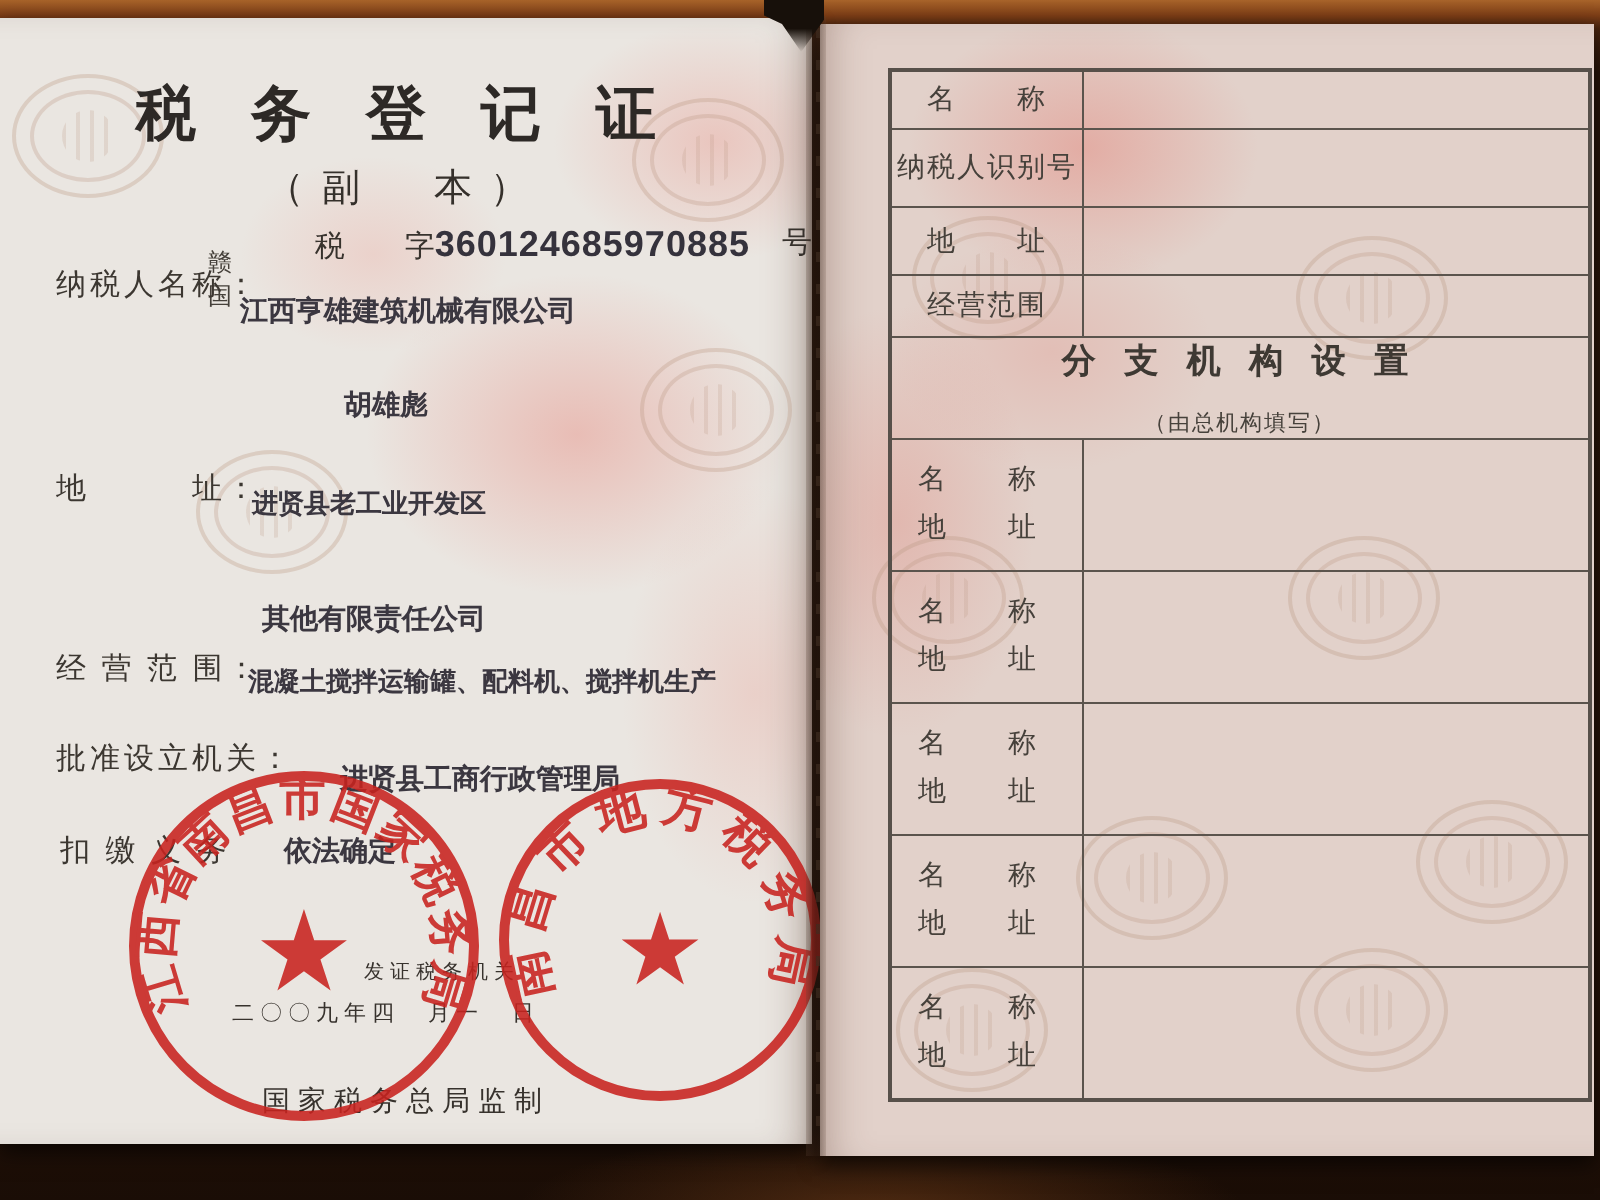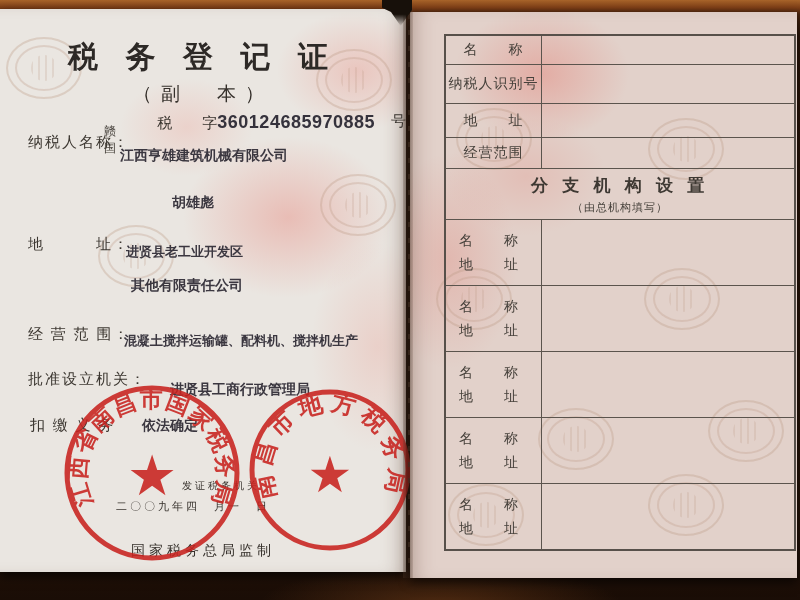--- a/index.html
+++ b/index.html
@@ -98,21 +98,21 @@
     </div>
 
     <span class="flabel" style="top:124px;left:28px;">纳税人名称：</span>
     <span class="fvalue" style="top:138px;left:120px;">江西亨雄建筑机械有限公司</span>
 
     <span class="fvalue" style="top:185px;left:172px;">胡雄彪</span>
 
     <span class="flabel" style="top:226px;left:28px;">地　　　址：</span>
     <span class="fvalue" style="top:234px;left:126px;font-size:13px;">进贤县老工业开发区</span>
 
-    <span class="fvalue" style="top:268px;left:131px;">其他有限责任公司</span>
+    <span class="fvalue" style="top:292px;left:131px;">其他有限责任公司</span>
 
     <span class="flabel" style="top:316px;left:28px;">经 营 范 围：</span>
     <span class="fvalue" style="top:323px;left:124px;font-size:13px;">混凝土搅拌运输罐、配料机、搅拌机生产</span>
 
     <span class="flabel" style="top:361px;left:28px;">批准设立机关：</span>
     <span class="fvalue" style="top:372px;left:170px;font-family:'Liberation Serif',serif;font-weight:600;">进贤县工商行政管理局</span>
 
     <span class="flabel" style="top:407px;left:30px;text-align:right;">扣 缴 义 务</span>
     <span class="fvalue" style="top:408px;left:142px;font-family:'Liberation Serif',serif;">依法确定</span>
 
@@ -175,21 +175,21 @@
         <div class="vcell"></div>
       </div>
       <div class="trow" style="height:33px;">
         <div class="lcell">地　　址</div>
         <div class="vcell"></div>
       </div>
       <div class="trow" style="height:30px;">
         <div class="lcell">经营范围</div>
         <div class="vcell"></div>
       </div>
-      <div class="sechdr" style="height:50px;">
+      <div class="sechdr" style="height:50px;justify-content:space-between;">
         <div class="st1">分 支 机 构 设 置</div>
         <div class="st2">（由总机构填写）</div>
       </div>
 
       <div class="trow blk" style="flex:1;">
         <div class="lcell">
           <span>名　　称</span>
           <span>地　　址</span>
         </div>
         <div class="vcell"></div>

